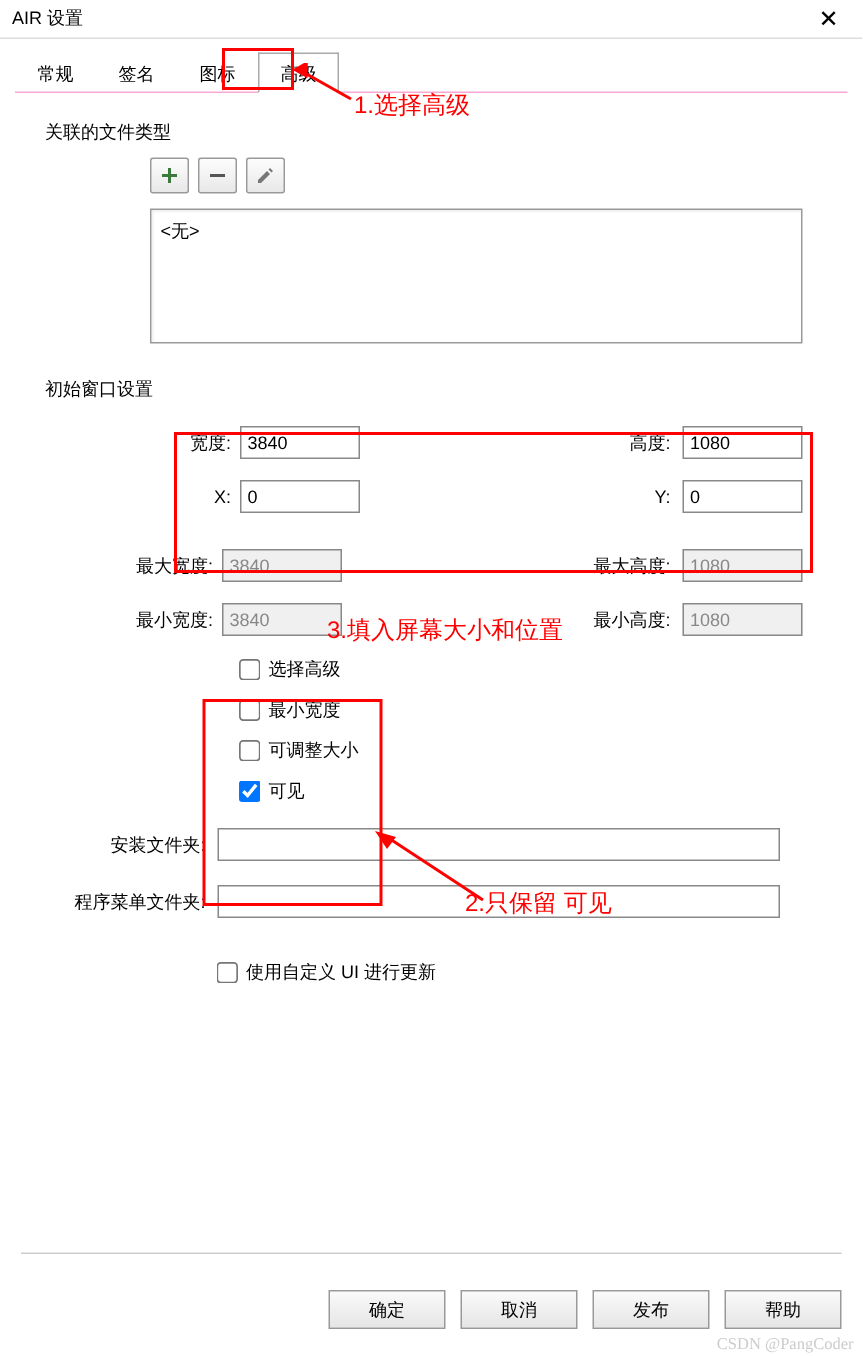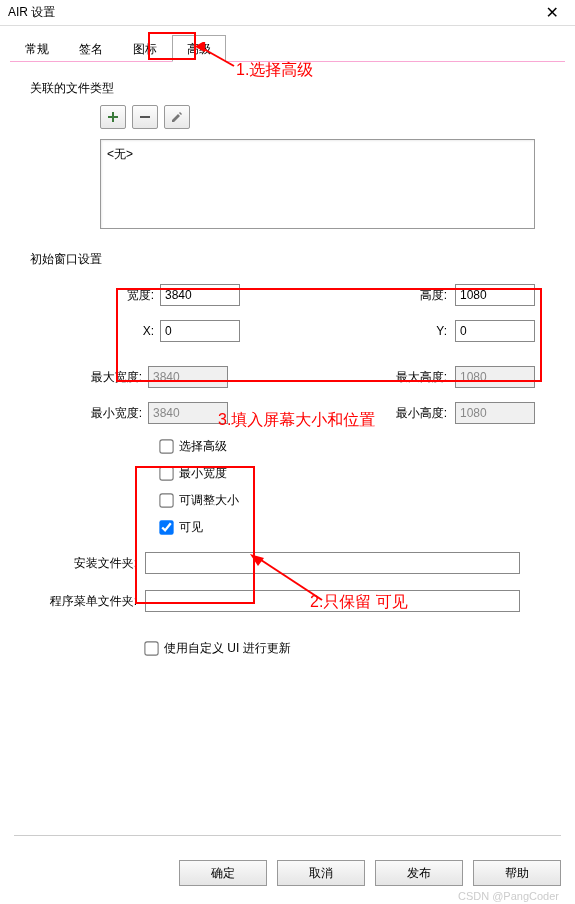--- a/index.html
+++ b/index.html
@@ -150,44 +150,45 @@
       bottom: 18px;
       right: 14px;
       left: 14px;
       display: flex;
       justify-content: flex-end;
       gap: 10px;
       padding-top: 14px;
       border-top: 1px solid #ccc;
     }
     .btn {
-      width: 88px;
+      width: 78px;
       height: 26px;
       border: 1px solid #999;
       background: linear-gradient(#fafafa, #e5e5e5);
       cursor: pointer;
       font-size: 12px;
       margin-top: 10px;
     }
     .anno {
       position: absolute;
       color: #ff0000;
       font-size: 16px;
       font-weight: 500;
       pointer-events: none;
     }
     .anno1 { left: 236px; top: 60px; }
     .anno2 { left: 310px; top: 592px; }
     .anno3 { left: 218px; top: 410px; }
     .watermark {
       position: absolute;
       bottom: 2px;
-      right: 16px;
+      right: 6px;
       color: #ccc;
       font-size: 11px;
+      font-family: Liberation Serif, serif;
     }
     .arrow-svg {
       position: absolute;
       pointer-events: none;
     }
   </style>
 </head>
 <body>
 
 <div class="titlebar">

